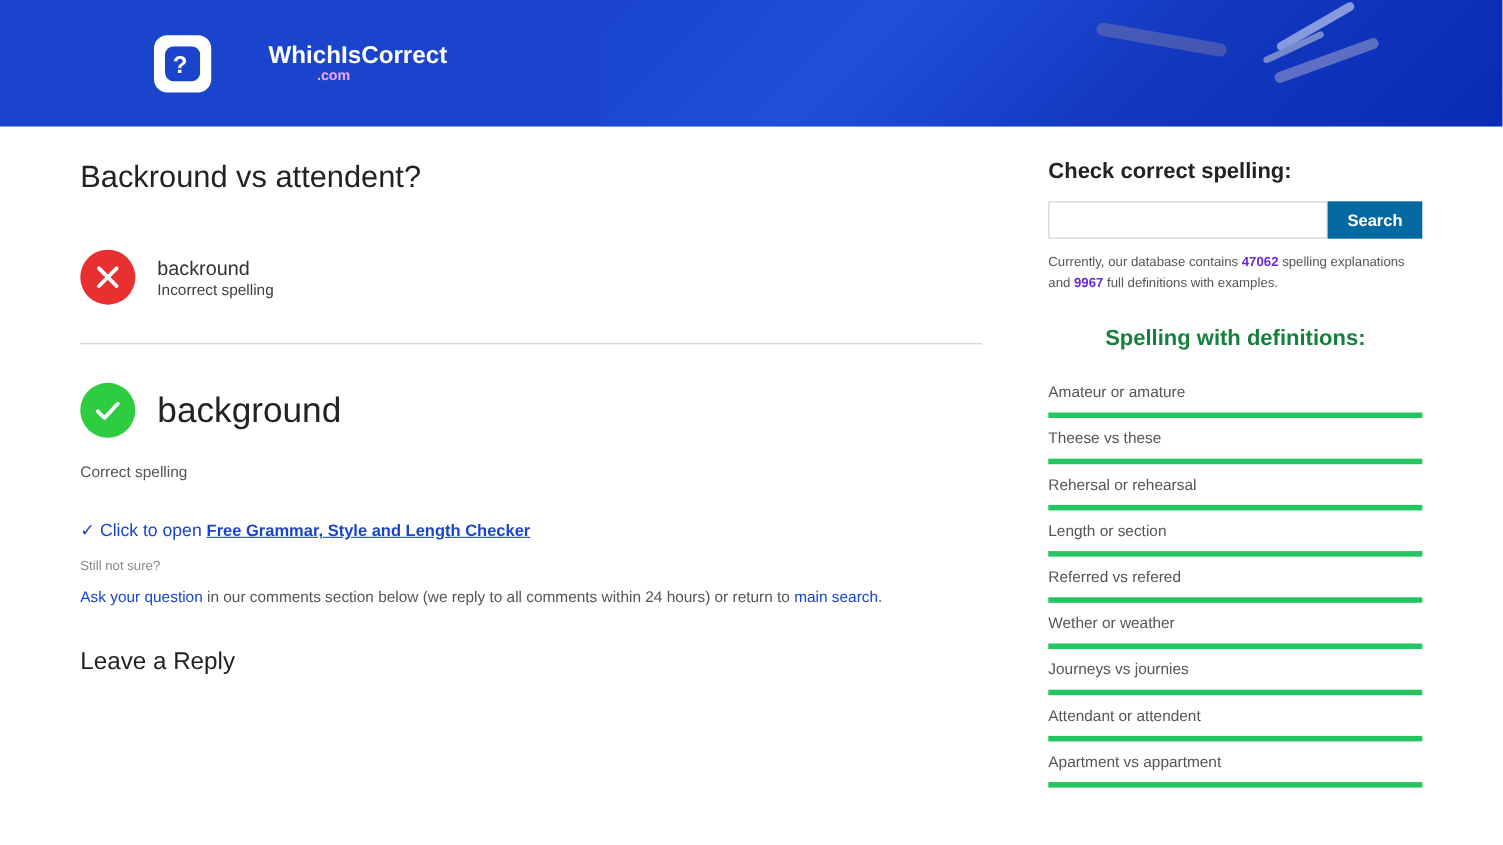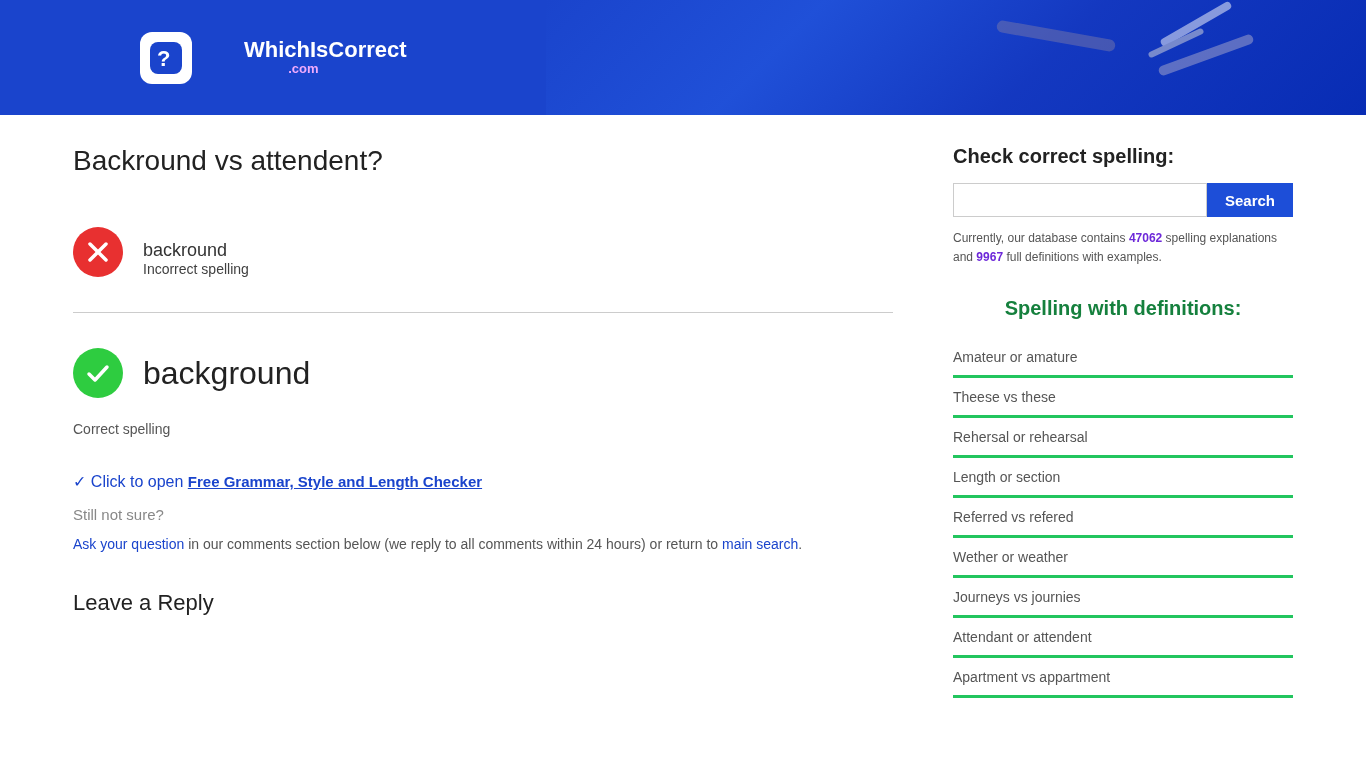--- a/index.html
+++ b/index.html
@@ -73,21 +73,21 @@
     .page-title {
       font-size: 28px;
       font-weight: normal;
       color: #222;
       margin-bottom: 35px;
     }
 
     
     .spelling-block {
       display: flex;
-      align-items: flex-end;
+      align-items: center;
       gap: 20px;
       padding: 15px 0;
     }
 
     .icon-circle {
       width: 50px;
       height: 50px;
       border-radius: 50%;
       display: flex;
       align-items: center;
@@ -141,21 +141,21 @@
       color: #1a44cc;
       text-decoration: underline;
       font-weight: bold;
     }
     .checkmark-prefix {
       color: #1a44cc;
       font-size: 16px;
     }
 
     .still-not-sure {
-      font-size: 15px;
+      font-size: 12px;
       color: #888;
       margin-bottom: 10px;
     }
 
     .ask-section {
       font-size: 14px;
       color: #555;
       line-height: 1.6;
     }
     .ask-section a {
@@ -187,21 +187,21 @@
       margin-bottom: 12px;
     }
     .search-input {
       flex: 1;
       border: 1px solid #ccc;
       padding: 8px 10px;
       font-size: 14px;
       outline: none;
     }
     .search-button {
-      background: #1d4ed8;
+      background: #0369a1;
       color: #fff;
       border: none;
       padding: 8px 18px;
       font-size: 15px;
       cursor: pointer;
       font-weight: bold;
     }
 
     .db-info {
       font-size: 12px;
@@ -219,21 +219,21 @@
       color: #15803d;
       margin-bottom: 18px;
       text-align: center;
     }
 
     .spelling-links {
       list-style: none;
     }
     .spelling-links li {
       padding: 10px 0;
-      border-bottom: 3px solid #22c55e;
+      border-bottom: 5px solid #22c55e;
     }
     .spelling-links li a {
       color: #555;
       text-decoration: none;
       font-size: 14px;
     }
   </style>
 </head>
 <body>
 

